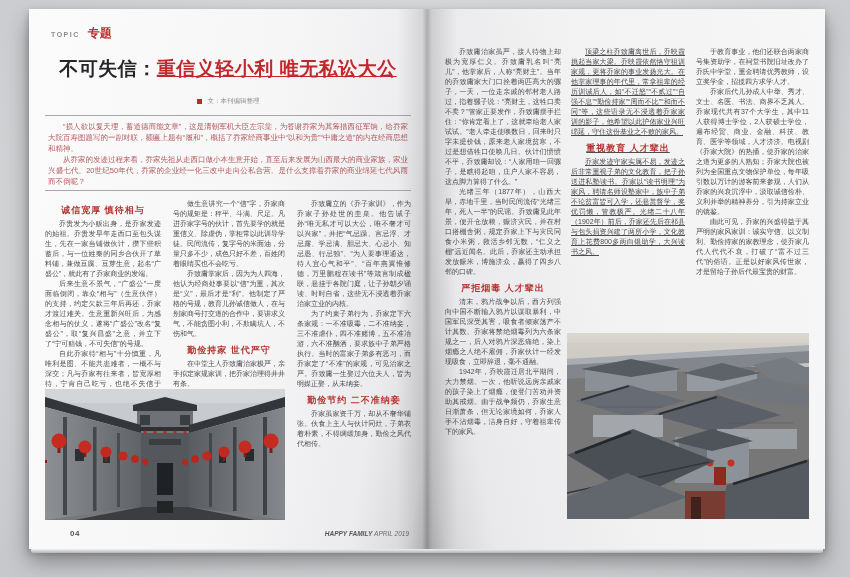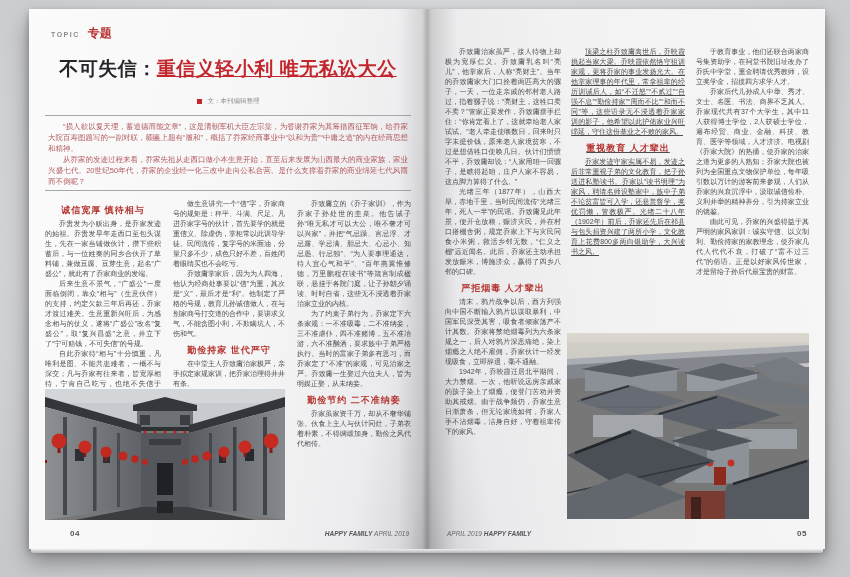--- a/index.html
+++ b/index.html
@@ -294,24 +294,17 @@
           <polygon points="0,164 60,140 120,164 60,186 0,186" fill="#62676e"></polygon>
           <rect x="120" y="156" width="44" height="30" fill="#7d8artefact287" opacity="0"></rect>
           <rect x="118" y="158" width="40" height="28" fill="#793c32"></rect>
           <rect x="124" y="164" width="10" height="22" fill="#41221d"></rect>
 
           <line x1="30" y1="74" x2="96" y2="74" stroke="#4e535a" stroke-width=".8" opacity=".6"></line>
           <line x1="160" y1="90" x2="226" y2="90" stroke="#4e535a" stroke-width=".8" opacity=".6"></line>
         </svg>
       </div>
 
-      <div class="footer">
-        <span class="f-right-left">
-          <span class="date">APRIL 2019</span>
-          <span class="brand">HAPPY FAMILY</span>
-        </span>
-        <span class="pageno f-right-right">05</span>
-      </div>
     </div>
 
     <div class="spine"></div>
   </div>
 </div>
 
 </body></html>

